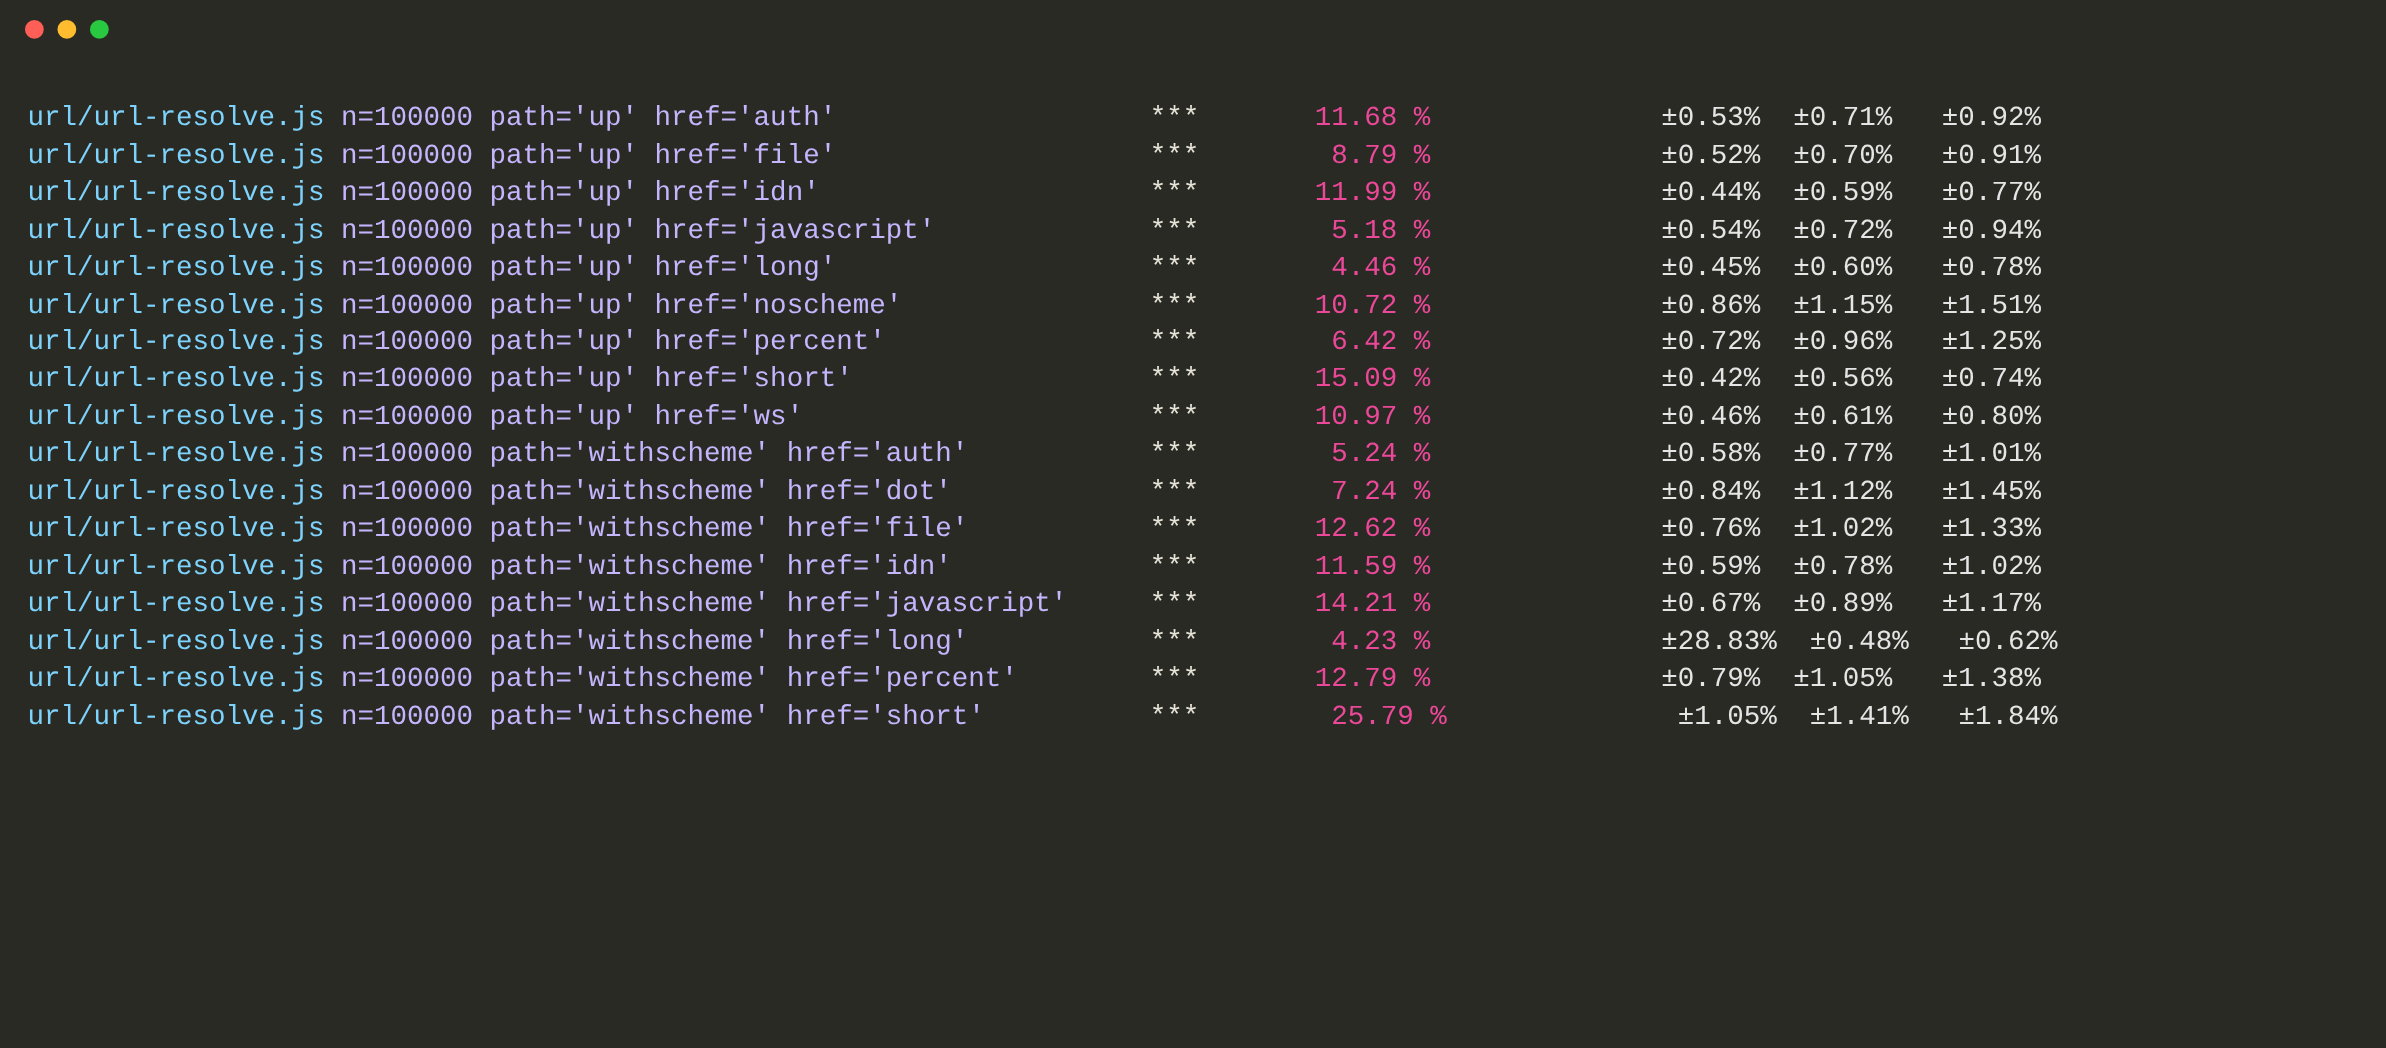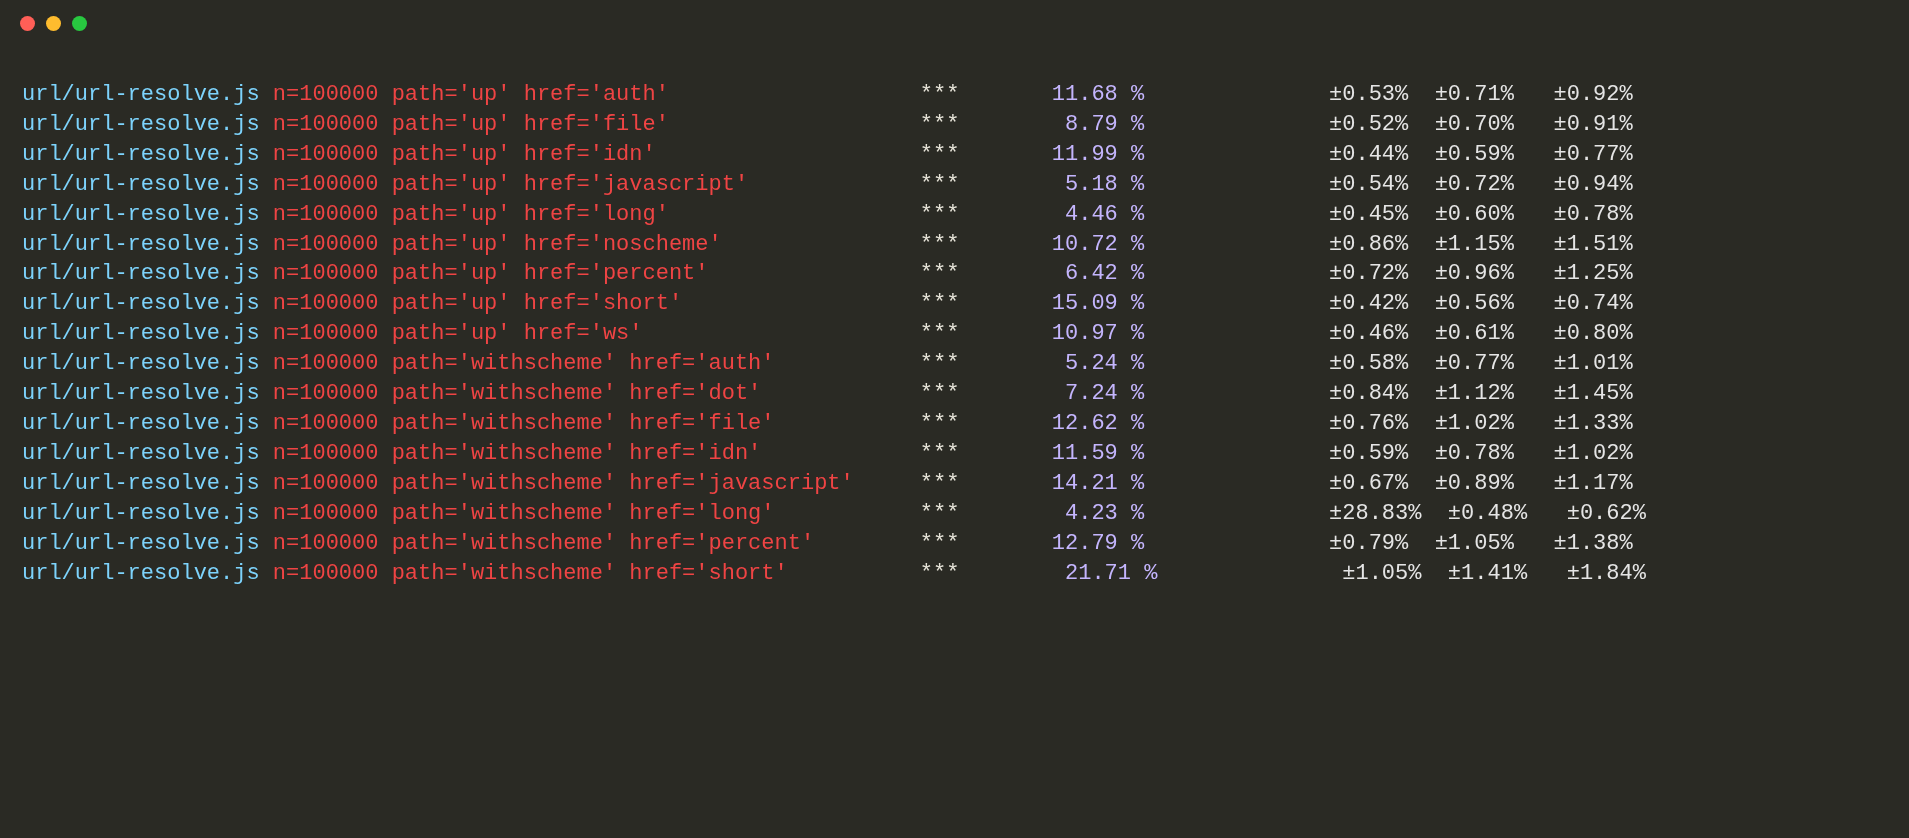--- a/index.html
+++ b/index.html
@@ -6,23 +6,23 @@
   body{font-family:"Menlo","Monaco","Consolas","Courier New",monospace;font-size:22px;color:#e6e3d8}
   .window{width:1909px;min-height:838px;background:#2a2a24;box-sizing:border-box}
   .titlebar{height:46px;display:flex;align-items:center;padding-left:20px;gap:11px}
   .dot{width:15px;height:15px;border-radius:50%}
   .dot.red{background:#ff5f57}
   .dot.yellow{background:#febc2e}
   .dot.green{background:#28c840}
   .content{padding:34px 22px 22px 22px}
   .row{white-space:pre;line-height:1.36}
   .file{color:#7dd3fc}
-  .params{color:#ef4444}
+  .params{color:#c4b5fd}
   .stars{color:#e6e3d8}
-  .val{color:#c4b5fd}
+  .val{color:#ec4899}
   .ci{color:#e5e5e5}
 </style>
 </head>
 <body>
 
 <div class="window">
   <div class="titlebar">
     <div class="dot red"></div>
     <div class="dot yellow"></div>
     <div class="dot green"></div>
@@ -37,15 +37,15 @@
       <div class="row"><span class="file">url/url-resolve.js</span><span class="params"> n=100000 path='up' href='percent'            </span><span class="stars">    ***</span><span class="val">        6.42 %</span><span class="ci">              ±0.72%</span><span class="ci">  ±0.96%</span><span class="ci">   ±1.25%</span></div>
       <div class="row"><span class="file">url/url-resolve.js</span><span class="params"> n=100000 path='up' href='short'              </span><span class="stars">    ***</span><span class="val">       15.09 %</span><span class="ci">              ±0.42%</span><span class="ci">  ±0.56%</span><span class="ci">   ±0.74%</span></div>
       <div class="row"><span class="file">url/url-resolve.js</span><span class="params"> n=100000 path='up' href='ws'                 </span><span class="stars">    ***</span><span class="val">       10.97 %</span><span class="ci">              ±0.46%</span><span class="ci">  ±0.61%</span><span class="ci">   ±0.80%</span></div>
       <div class="row"><span class="file">url/url-resolve.js</span><span class="params"> n=100000 path='withscheme' href='auth'       </span><span class="stars">    ***</span><span class="val">        5.24 %</span><span class="ci">              ±0.58%</span><span class="ci">  ±0.77%</span><span class="ci">   ±1.01%</span></div>
       <div class="row"><span class="file">url/url-resolve.js</span><span class="params"> n=100000 path='withscheme' href='dot'        </span><span class="stars">    ***</span><span class="val">        7.24 %</span><span class="ci">              ±0.84%</span><span class="ci">  ±1.12%</span><span class="ci">   ±1.45%</span></div>
       <div class="row"><span class="file">url/url-resolve.js</span><span class="params"> n=100000 path='withscheme' href='file'       </span><span class="stars">    ***</span><span class="val">       12.62 %</span><span class="ci">              ±0.76%</span><span class="ci">  ±1.02%</span><span class="ci">   ±1.33%</span></div>
       <div class="row"><span class="file">url/url-resolve.js</span><span class="params"> n=100000 path='withscheme' href='idn'        </span><span class="stars">    ***</span><span class="val">       11.59 %</span><span class="ci">              ±0.59%</span><span class="ci">  ±0.78%</span><span class="ci">   ±1.02%</span></div>
       <div class="row"><span class="file">url/url-resolve.js</span><span class="params"> n=100000 path='withscheme' href='javascript' </span><span class="stars">    ***</span><span class="val">       14.21 %</span><span class="ci">              ±0.67%</span><span class="ci">  ±0.89%</span><span class="ci">   ±1.17%</span></div>
       <div class="row"><span class="file">url/url-resolve.js</span><span class="params"> n=100000 path='withscheme' href='long'       </span><span class="stars">    ***</span><span class="val">        4.23 %</span><span class="ci">              ±28.83%</span><span class="ci">  ±0.48%</span><span class="ci">   ±0.62%</span></div>
       <div class="row"><span class="file">url/url-resolve.js</span><span class="params"> n=100000 path='withscheme' href='percent'    </span><span class="stars">    ***</span><span class="val">       12.79 %</span><span class="ci">              ±0.79%</span><span class="ci">  ±1.05%</span><span class="ci">   ±1.38%</span></div>
-      <div class="row"><span class="file">url/url-resolve.js</span><span class="params"> n=100000 path='withscheme' href='short'      </span><span class="stars">    ***</span><span class="val">        21.71 %</span><span class="ci">              ±1.05%</span><span class="ci">  ±1.41%</span><span class="ci">   ±1.84%</span></div>
+      <div class="row"><span class="file">url/url-resolve.js</span><span class="params"> n=100000 path='withscheme' href='short'      </span><span class="stars">    ***</span><span class="val">        25.79 %</span><span class="ci">              ±1.05%</span><span class="ci">  ±1.41%</span><span class="ci">   ±1.84%</span></div>
     </div>
 </div>
 
 </body></html>

